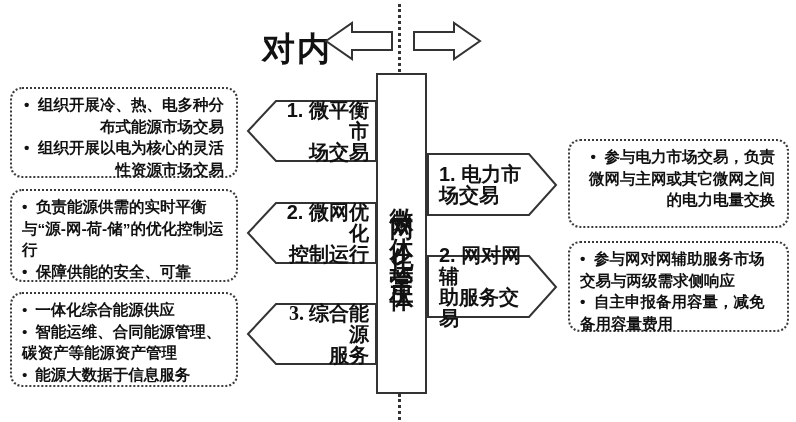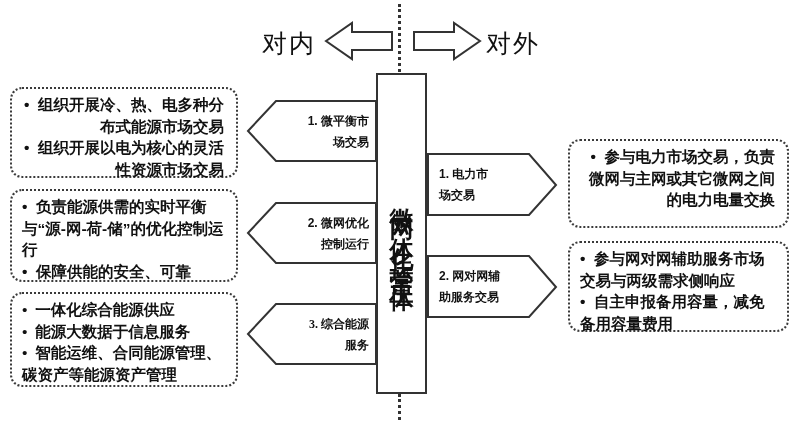--- a/index.html
+++ b/index.html
@@ -8,42 +8,42 @@
     --background:#ffffff;
   }
   html,body{margin:0;padding:0;background:var(--background);}
   .canvas{
     position:relative;width:796px;height:422px;background:var(--background);
     font-family:"Liberation Sans","DejaVu Sans",sans-serif;
     color:var(--text);overflow:hidden;
   }
   .abs{position:absolute;}
   .dir-label{
-    font-size:25px;font-weight:normal;letter-spacing:2px;color:var(--text);
+    font-size:33px;font-weight:bold;letter-spacing:2px;color:var(--text);
   }
   .dash-line{
     width:0;border-left:3px dotted var(--line);
   }
   .shape{color:var(--line);display:block;}
   .shape polygon{fill:var(--background);stroke:currentColor;stroke-width:2;stroke-linejoin:miter;}
   .center-box{
     width:51px;height:321px;box-sizing:border-box;
     border:2px solid var(--line);background:var(--background);
     display:flex;align-items:center;justify-content:center;z-index:2;
   }
   .center-title{
     writing-mode:vertical-lr;text-orientation:upright;
     font-size:24px;font-weight:bold;letter-spacing:10px;line-height:1;
     color:var(--text);
   }
   .chev{width:132px;height:65px;}
   .chev svg{position:absolute;left:0;top:0;}
   .chev-label{
     position:absolute;top:0;bottom:0;display:flex;align-items:center;
-    font-size:12px;font-weight:bold;line-height:21px;white-space:pre-line;
+    font-size:20px;font-weight:bold;line-height:21px;white-space:pre-line;
     color:var(--text);z-index:1;
   }
   .chev-left .chev-label{left:28px;right:9px;justify-content:flex-end;text-align:right;}
   .chev-right .chev-label{left:12px;right:30px;justify-content:flex-start;text-align:left;}
   .dashed-box{
     box-sizing:border-box;border:2px dotted #3a3a3a;border-radius:12px;
     background:var(--background);padding:5px 12px 4px 10px;
     font-size:15.5px;font-weight:bold;line-height:21.5px;color:var(--text);
   }
   .bullet-item{margin:0;}
@@ -59,21 +59,20 @@
     <polygon points="2,20 28,2 28,11 68,11 68,29 28,29 28,38"></polygon>
   </svg>
 
   <div class="abs dash-line" style="left:398px;top:4px;height:68px;"></div>
   <div class="abs dash-line" style="left:398px;top:394px;height:26px;"></div>
 
   <svg class="abs shape" style="left:412px;top:21px;" width="70" height="40" viewBox="0 0 70 40">
     <polygon points="68,20 42,2 42,11 2,11 2,29 42,29 42,38"></polygon>
   </svg>
 
-  <div class="abs dir-label" style="left:486px;top:27px;">对外</div>
 
   <div class="abs center-box" style="left:376px;top:73px;">
     <div class="center-title">微网一体化运营主体</div>
   </div>
 
   <div class="abs chev chev-left" style="left:246px;top:99px;">
     <svg class="shape" width="132" height="64" viewBox="0 0 132 64">
       <polygon points="2,32 30,2 130,2 130,62 30,62"></polygon>
     </svg>
     <div class="chev-label">1. 微平衡市
@@ -117,22 +116,22 @@
       <div class="bullet-item">•&nbsp;&nbsp;组织开展以电为核心的灵活性资源市场交易</div>
     </div>
 
   <div class="abs dashed-box" style="left:10px;top:189px;width:228px;height:93px;">
       <div class="bullet-item">•&nbsp;&nbsp;负责能源供需的实时平衡与“源-网-荷-储”的优化控制运行</div>
       <div class="bullet-item">•&nbsp;&nbsp;保障供能的安全、可靠</div>
     </div>
 
   <div class="abs dashed-box" style="left:10px;top:292px;width:228px;height:95px;font-family:Liberation Serif, serif;">
       <div class="bullet-item">•&nbsp;&nbsp;一体化综合能源供应</div>
+      <div class="bullet-item">•&nbsp;&nbsp;智能运维、合同能源管理、碳资产等能源资产管理</div>
       <div class="bullet-item">•&nbsp;&nbsp;能源大数据于信息服务</div>
-      <div class="bullet-item">•&nbsp;&nbsp;智能运维、合同能源管理、碳资产等能源资产管理</div>
     </div>
 
   <div class="abs dashed-box" style="left:568px;top:139px;width:221px;height:89px;text-align:right;">
       <div class="bullet-item">•&nbsp;&nbsp;参与电力市场交易，负责微网与主网或其它微网之间的电力电量交换</div>
     </div>
 
   <div class="abs dashed-box" style="left:568px;top:241px;width:221px;height:91px;">
       <div class="bullet-item">•&nbsp;&nbsp;参与网对网辅助服务市场交易与两级需求侧响应</div>
       <div class="bullet-item">•&nbsp;&nbsp;自主申报备用容量，减免备用容量费用</div>
     </div>

